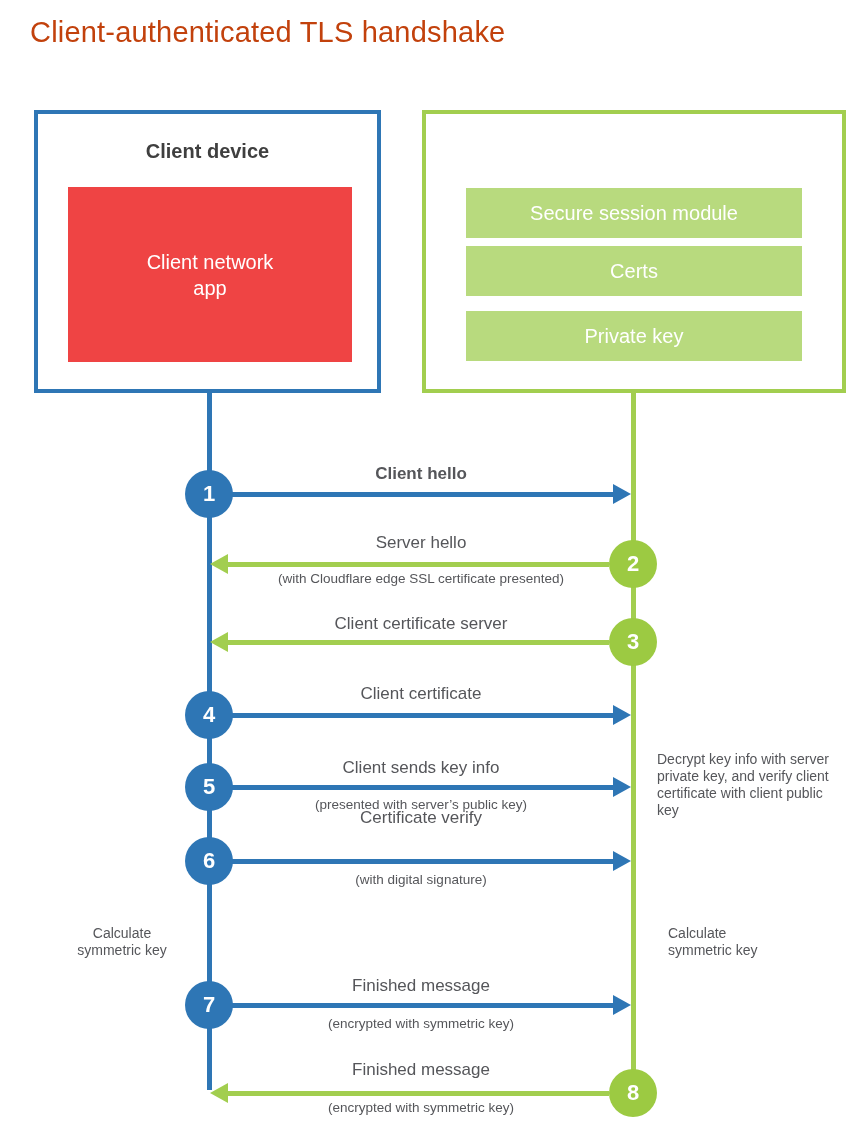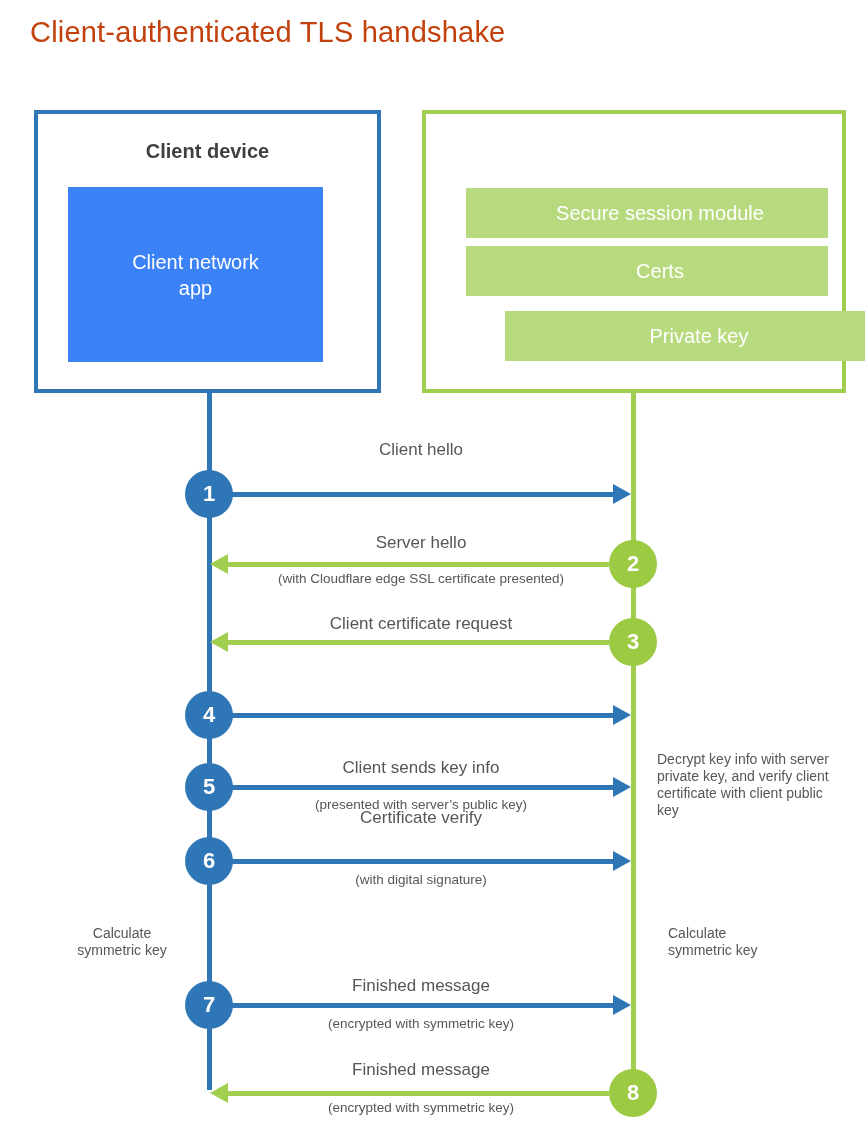--- a/index.html
+++ b/index.html
@@ -6,24 +6,24 @@
   body{font-family:"Liberation Sans","DejaVu Sans",sans-serif;}
   .canvas{position:relative;width:865px;height:1146px;background:#ffffff;overflow:hidden;}
 
   .page-title{position:absolute;left:30px;top:16px;font-size:29px;font-weight:300;color:#c2410c;letter-spacing:0.2px;}
 
   
   .actor-box{position:absolute;top:110px;height:283px;box-sizing:border-box;background:#fff;}
   .client-box{left:34px;width:347px;border:4px solid #2e76b5;}
   .server-box{left:422px;width:424px;border:4px solid #a2ce4f;}
   .actor-title{position:absolute;left:0;right:0;top:26px;text-align:center;font-size:20px;font-weight:bold;color:#3f3f3f;}
-  .inner-app{position:absolute;left:30px;top:73px;width:255px;height:175px;background:#3b82f6;display:flex;align-items:center;justify-content:center;}
+  .inner-app{position:absolute;left:30px;top:73px;width:284px;height:175px;background:#ef4444;display:flex;align-items:center;justify-content:center;}
   .inner-app .txt{max-width:160px;text-align:center;color:#ffffff;font-size:20px;line-height:26px;}
-  .module-bar{position:absolute;left:40px;width:336px;height:50px;background:#b8da7e;display:flex;align-items:center;justify-content:center;color:#ffffff;font-size:20px;padding-left:26px;}
-  .bar-0{top:74px;} .bar-1{top:132px;} .bar-2{top:197px;margin-left:39px;}
+  .module-bar{position:absolute;left:40px;width:336px;height:50px;background:#b8da7e;display:flex;align-items:center;justify-content:center;color:#ffffff;font-size:20px;}
+  .bar-0{top:74px;} .bar-1{top:132px;} .bar-2{top:197px;}
 
   
   .lifeline{position:absolute;width:5px;top:391px;}
   .lifeline.blue{left:207px;height:699px;background:#2e76b5;}
   .lifeline.green{left:631px;height:702px;background:#a2ce4f;}
 
   
   .step-circle{position:absolute;width:48px;height:48px;border-radius:50%;display:flex;align-items:center;justify-content:center;color:#fff;font-size:22px;font-weight:bold;}
   .step-circle.blue{left:185px;background:#2e76b5;}
   .step-circle.green{left:609px;background:#9cca42;}
@@ -63,33 +63,34 @@
 
   <div class="actor-box server-box">
     <div class="module-bar bar-0">Secure session module</div>
     <div class="module-bar bar-1">Certs</div>
     <div class="module-bar bar-2">Private key</div>
   </div>
 
   <div class="lifeline blue"></div>
   <div class="lifeline green"></div>
 
-  <div class="msg-label" style="top:440px;">Client hello</div>
+  <div class="msg-label" style="top:464px;font-weight:bold;">Client hello</div>
   <div class="arrow right" style="top:491.5px;"></div>
   <div class="step-circle blue" style="top:470px;">1</div>
 
   <div class="msg-label" style="top:533px;">Server hello</div>
   <div class="arrow left" style="top:561.5px;"></div>
   <div class="msg-sub" style="top:571px;">(with Cloudflare edge SSL certificate presented)</div>
   <div class="step-circle green" style="top:540px;">2</div>
 
-  <div class="msg-label" style="top:614px;">Client certificate request</div>
+  <div class="msg-label" style="top:614px;">Client certificate server</div>
   <div class="arrow left" style="top:639.5px;"></div>
   <div class="step-circle green" style="top:618px;">3</div>
 
+  <div class="msg-label" style="top:684px;">Client certificate</div>
   <div class="arrow right" style="top:712.5px;"></div>
   <div class="step-circle blue" style="top:691px;">4</div>
 
   <div class="msg-label" style="top:758px;">Client sends key info</div>
   <div class="arrow right" style="top:784.5px;"></div>
   <div class="msg-sub" style="top:797px;">(presented with server’s public key)</div>
   <div class="step-circle blue" style="top:763px;">5</div>
 
   <div class="msg-label" style="top:808px;">Certificate verify</div>
   <div class="arrow right" style="top:858.5px;"></div>

